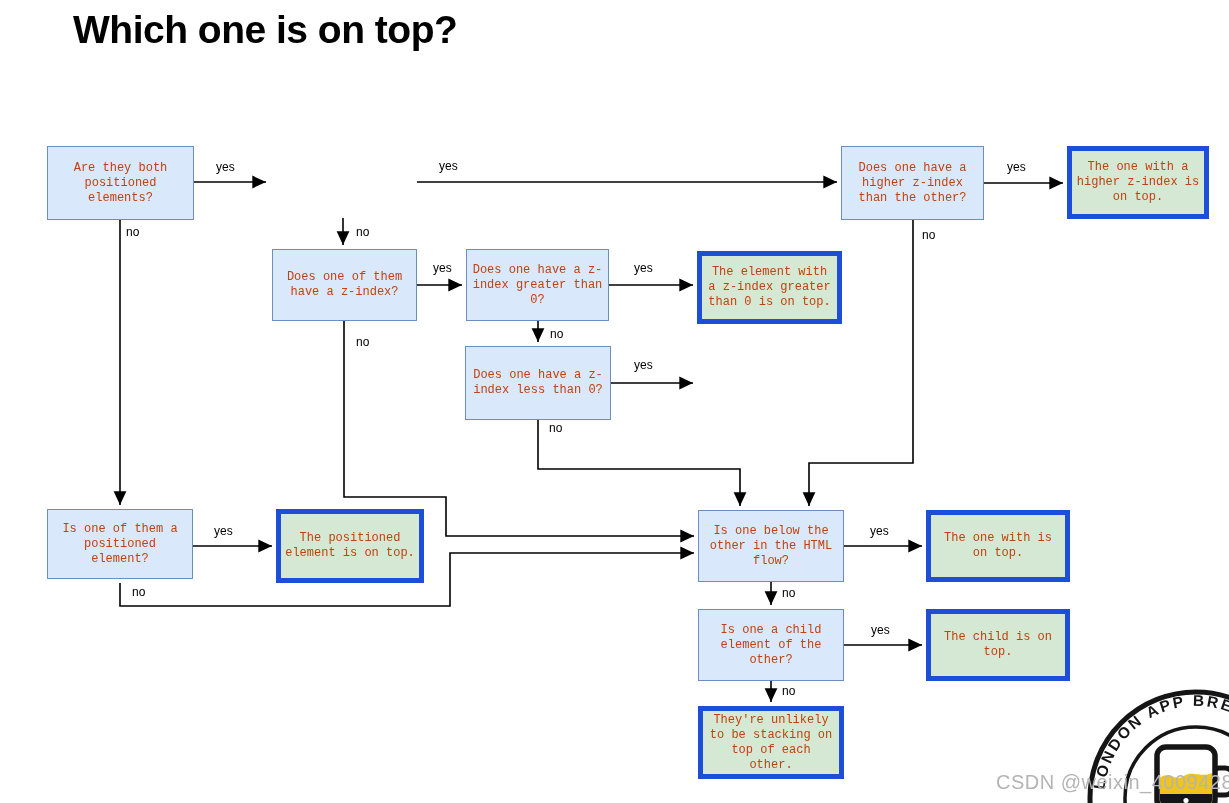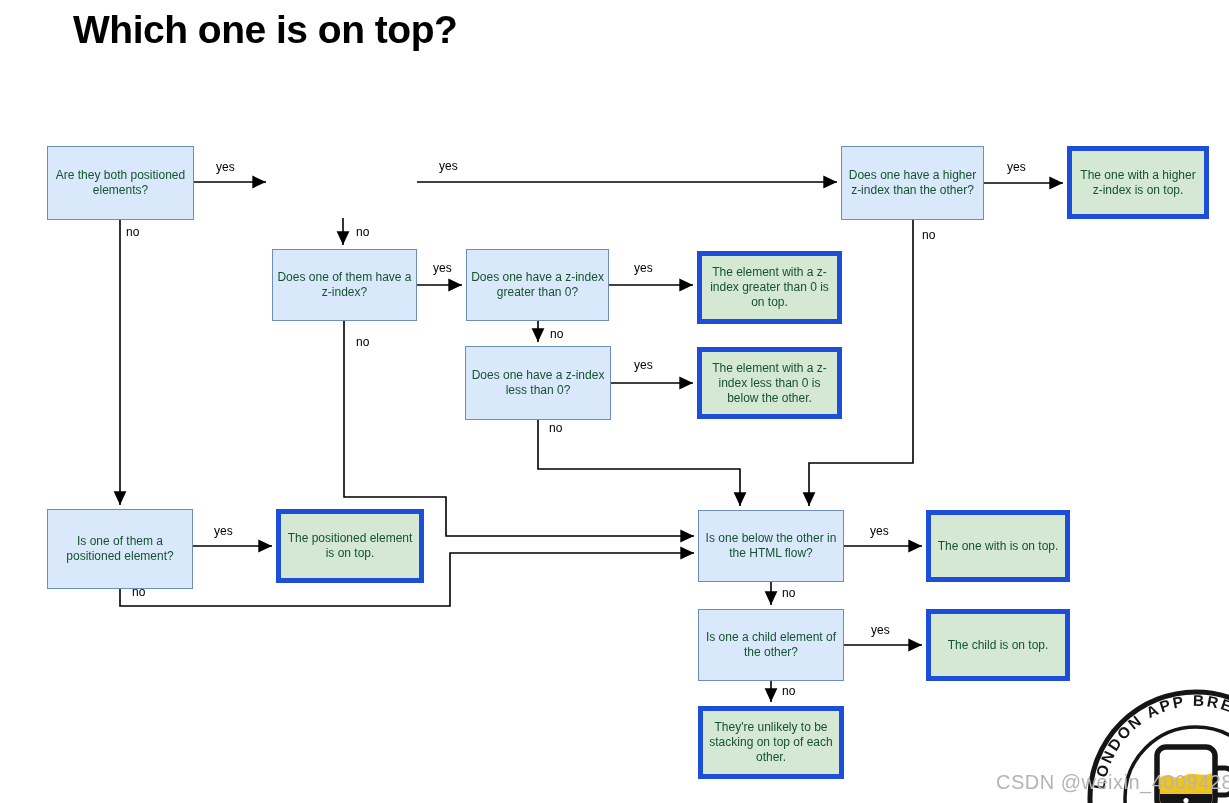--- a/index.html
+++ b/index.html
@@ -9,21 +9,21 @@
   }
   .page-title{
     position:absolute;left:60px;top:8px;margin:0;
     font-size:39px;font-weight:bold;letter-spacing:-0.5px;color:#000;
     font-family:"Liberation Sans",sans-serif;
   }
   svg.connectors{position:absolute;left:0;top:0;z-index:1;}
   .node{
     position:absolute;box-sizing:border-box;z-index:2;
     display:flex;align-items:center;justify-content:center;text-align:center;
-    font-size:12px;line-height:15px;color:#14532d;padding:2px 4px;
+    font-size:12px;line-height:15px;color:#c2410c;padding:2px 4px;font-family:Liberation Mono, monospace;
   }
   .node.q{background:#dae8fc;border:1px solid #6c8ebf;}
   .node.a{background:#d5e8d4;border:5px solid #1d4ed8;}
   .lbl{
     position:absolute;z-index:3;font-size:12px;color:#000;background:transparent;
   }
   .watermark{
     position:absolute;z-index:6;left:983px;top:771px;
     font-size:20px;color:#b4b4b4;letter-spacing:0.5px;white-space:nowrap;
   }
@@ -62,27 +62,26 @@
       <path d="M 831 645 L 909 645" marker-end="url(#arr)"></path>
       <path d="M 758 681 L 758 702" marker-end="url(#arr)"></path>
     </g>
   </svg>
 
   <div class="node q" style="left:34px;top:146px;width:147px;height:74px">Are they both positioned elements?</div>
   <div class="node q" style="left:828px;top:146px;width:143px;height:74px">Does one have a higher z-index than the other?</div>
   <div class="node q" style="left:259px;top:249px;width:145px;height:72px">Does one of them have a z-index?</div>
   <div class="node q" style="left:453px;top:249px;width:143px;height:72px">Does one have a z-index greater than 0?</div>
   <div class="node q" style="left:452px;top:346px;width:146px;height:74px">Does one have a z-index less than 0?</div>
-  <div class="node q" style="left:34px;top:509px;width:146px;height:80px">Is one of them a positioned element?</div>
+  <div class="node q" style="left:34px;top:509px;width:146px;height:70px">Is one of them a positioned element?</div>
   <div class="node q" style="left:685px;top:510px;width:146px;height:72px">Is one below the other in the HTML flow?</div>
   <div class="node q" style="left:685px;top:609px;width:146px;height:72px">Is one a child element of the other?</div>
 
   <div class="node a" style="left:1054px;top:146px;width:142px;height:73px">The one with a higher z-index is on top.</div>
   <div class="node a" style="left:684px;top:251px;width:145px;height:73px">The element with a z-index greater than 0 is on top.</div>
-  <div class="node a" style="left:684px;top:347px;width:145px;height:72px">The element with a z-index less than 0 is below the other.</div>
   <div class="node a" style="left:263px;top:509px;width:148px;height:74px">The positioned element is on top.</div>
   <div class="node a" style="left:913px;top:510px;width:144px;height:72px">The one with is on top.</div>
   <div class="node a" style="left:913px;top:609px;width:144px;height:72px">The child is on top.</div>
   <div class="node a" style="left:685px;top:706px;width:146px;height:73px">They're unlikely to be stacking on top of each other.</div>
 
   <span class="lbl" style="left:203px;top:160px">yes</span>
   <span class="lbl" style="left:426px;top:159px">yes</span>
   <span class="lbl" style="left:994px;top:160px">yes</span>
   <span class="lbl" style="left:420px;top:261px">yes</span>
   <span class="lbl" style="left:621px;top:261px">yes</span>

